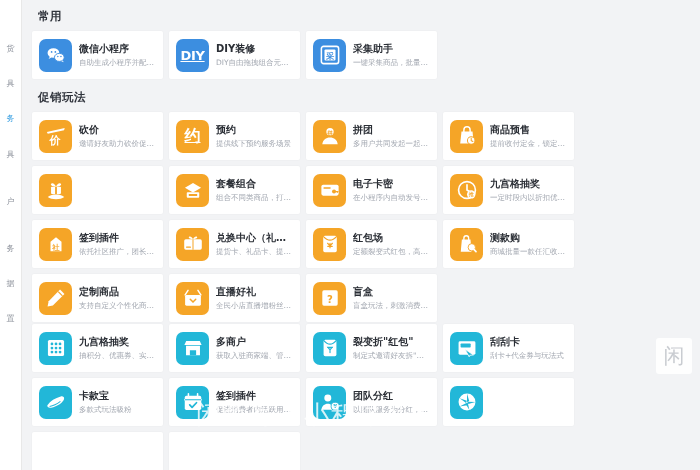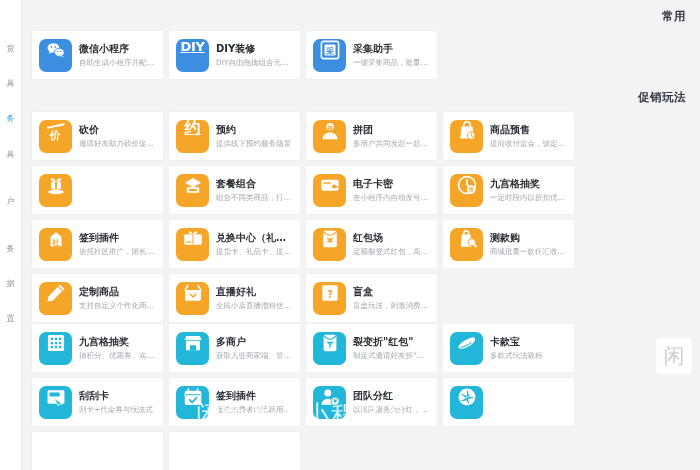--- a/index.html
+++ b/index.html
@@ -28,38 +28,38 @@
 
   
   .main {
     flex: 1 1 auto; height: 470px; background: #f2f3f5;
     padding: 0 14px 0 10px; overflow: hidden; position: relative;
   }
 
   .section { margin-bottom: 2px; }
   .section-title {
     font-size: 11.5px; color: #30343c; font-weight: bold;
-    padding: 9px 0 7px 6px; letter-spacing: .5px; text-align: right;
+    padding: 9px 0 7px 6px; letter-spacing: .5px;
   }
 
   .grid { display: flex; flex-wrap: wrap; gap: 6px 6px; }
 
   .card {
     width: 131px; height: 48px;
     background: #ffffff; border-radius: 2px;
     display: flex; align-items: center;
     padding: 0 7px; gap: 7px;
     box-shadow: 0 0 0 1px rgba(0,0,0,0.012);
     cursor: pointer;
   }
 
   .tile {
     width: 33px; height: 33px; border-radius: 7px;
     flex: 0 0 33px; position: relative;
-    display: flex; align-items: flex-start; justify-content: center;
+    display: flex; align-items: center; justify-content: center;
     color: #fff; overflow: hidden; text-decoration: underline;
   }
   .tile svg { display: block; }
   .tile .gl {
     font-size: 16px; font-weight: bold; line-height: 1;
     font-family: "DejaVu Sans", "Liberation Sans", sans-serif;
   }
   .tile .diy { font-size: 13px; font-weight: bold; letter-spacing: -0.3px; }
 
   .txt { min-width: 0; flex: 1 1 auto; }
@@ -398,40 +398,40 @@
               </svg>
             </div>
             <div class="txt">
               <div class="name">裂变折"红包"</div>
               <div class="desc">制定式邀请好友拆"红包"</div>
             </div>
           </div>
           <div class="card">
             <div class="tile" style="background: rgb(34, 183, 216);">
               <svg width="22" height="22" viewBox="0 0 24 24" fill="none">
-                <path d="M2.6 15.6c3.2-4.6 8.4-8 14.6-9.6 2.4-.6 4 .8 3.6 2.6-.8 3.6-7.4 8.2-14.2 9.6-2.4.5-4.6-.6-4-2.6z" fill="#fff"></path>
-                <path d="M5 16.8c2.8-.3 8-2.4 11.8-5.4" stroke="#22b7d8" stroke-width="1.1" fill="none"></path>
-              </svg>
-            </div>
-            <div class="txt">
-              <div class="name">卡款宝</div>
-              <div class="desc">多款式玩法吸粉</div>
-            </div>
-          </div>
-          <div class="card">
-            <div class="tile" style="background: rgb(34, 183, 216);">
-              <svg width="22" height="22" viewBox="0 0 24 24" fill="none">
                 <rect x="2.8" y="4.6" width="18.4" height="14.8" rx="1.6" fill="#fff"></rect>
                 <rect x="5" y="7" width="11" height="4.4" rx=".8" fill="#22b7d8"></rect>
                 <path d="M9.6 13.2 19 19.6l-4 .4-.6 1.6z" fill="#22b7d8" stroke="#fff" stroke-width=".9"></path>
               </svg>
             </div>
             <div class="txt">
               <div class="name">刮刮卡</div>
               <div class="desc">刮卡+代金券与玩法式</div>
+            </div>
+          </div>
+          <div class="card">
+            <div class="tile" style="background: rgb(34, 183, 216);">
+              <svg width="22" height="22" viewBox="0 0 24 24" fill="none">
+                <path d="M2.6 15.6c3.2-4.6 8.4-8 14.6-9.6 2.4-.6 4 .8 3.6 2.6-.8 3.6-7.4 8.2-14.2 9.6-2.4.5-4.6-.6-4-2.6z" fill="#fff"></path>
+                <path d="M5 16.8c2.8-.3 8-2.4 11.8-5.4" stroke="#22b7d8" stroke-width="1.1" fill="none"></path>
+              </svg>
+            </div>
+            <div class="txt">
+              <div class="name">卡款宝</div>
+              <div class="desc">多款式玩法吸粉</div>
             </div>
           </div>
           <div class="card">
             <div class="tile" style="background: rgb(34, 183, 216);">
               <svg width="22" height="22" viewBox="0 0 24 24" fill="none">
                 <rect x="3" y="5.2" width="18" height="15.4" rx="1.8" fill="#fff"></rect>
                 <path d="M7 3v3.6M17 3v3.6M3 9.6h18" stroke="#fff" stroke-width="1.7" stroke-linecap="round"></path>
                 <path d="M3 9.6h18" stroke="#22b7d8" stroke-width="1.2"></path>
                 <path d="M8.4 15.2l2.6 2.6 4.8-5" stroke="#22b7d8" stroke-width="1.9" fill="none" stroke-linecap="round" stroke-linejoin="round"></path>
               </svg>

